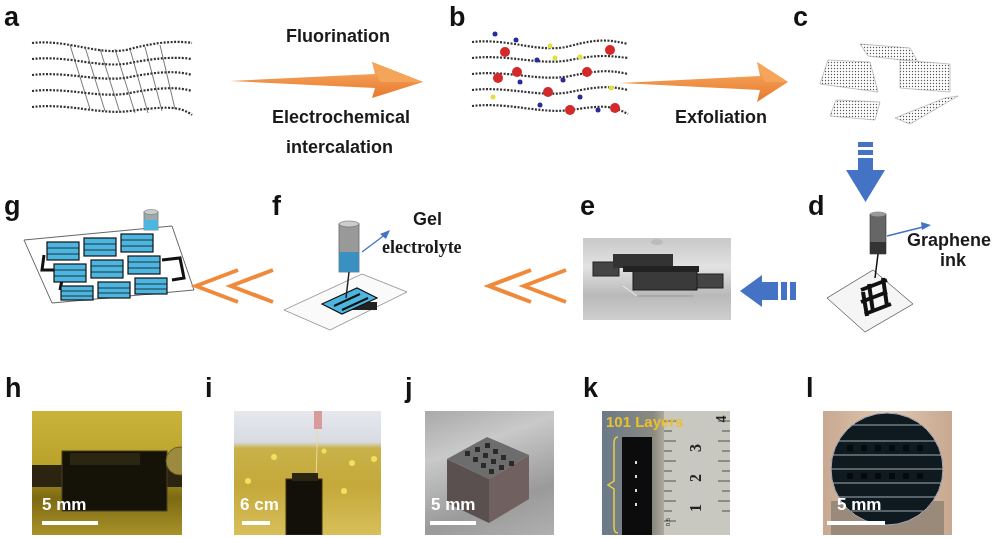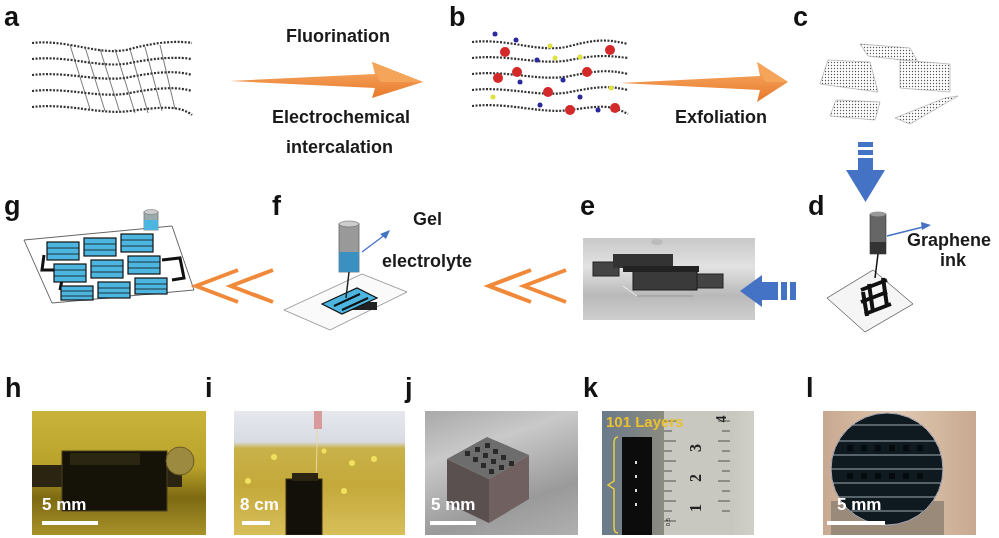--- a/index.html
+++ b/index.html
@@ -1,19 +1,19 @@
 <!DOCTYPE html>
 <html><head>
 <meta charset="utf-8">
 <style>
   html,body{margin:0;padding:0;background:#ffffff;}
   body{width:999px;height:538px;position:relative;overflow:hidden;font-family:"Liberation Sans",sans-serif;color:#111;}
   .plabel{position:absolute;font-weight:bold;font-size:27px;line-height:1;color:#111;}
   .txt{position:absolute;font-weight:bold;font-size:18px;color:#1a1a1a;white-space:nowrap;}
-  .photo{position:absolute;overflow:hidden;padding-left:24px;}
+  .photo{position:absolute;overflow:hidden;}
   .scale-text{position:absolute;color:#fff;font-weight:bold;font-size:17px;white-space:nowrap;}
   .scale-bar{position:absolute;height:4px;background:#fff;}
   svg{position:absolute;overflow:visible;}
 </style>
 </head>
 <body>
 
 <div class="plabel" style="left:4px;top:4px;">a</div>
 
 <svg style="left:30px;top:35px;" width="165" height="90" viewBox="0 0 165 90">
@@ -166,21 +166,21 @@
 
 <svg style="left:193px;top:268px;" width="82" height="36" viewBox="0 0 82 36">
   <g stroke="#f08a3a" stroke-width="4" fill="none">
     <polyline points="45,2 3,18 45,34"></polyline>
     <polyline points="80,2 38,18 80,34"></polyline>
   </g>
 </svg>
 
 <div class="plabel" style="left:272px;top:193px;">f</div>
 <div class="txt" style="left:413px;top:209px;">Gel</div>
-<div class="txt" style="left:382px;top:251px;">electrolyte</div>
+<div class="txt" style="left:382px;top:237px;font-family:Liberation Serif, serif;">electrolyte</div>
 
 <svg style="left:282px;top:222px;" width="130" height="110" viewBox="0 0 130 110">
   <polygon points="2,88 80,52 125,70 48,108" fill="#fafafa" stroke="#888" stroke-width="0.8"></polygon>
   <rect x="55" y="80" width="40" height="8" fill="#222"></rect>
   <polygon points="40,82 75,66 95,76 60,92" fill="#4db6e0" stroke="#111" stroke-width="1.2"></polygon>
   <line x1="52" y1="84" x2="78" y2="72" stroke="#111" stroke-width="2"></line>
   <line x1="60" y1="88" x2="86" y2="76" stroke="#111" stroke-width="2"></line>
   <rect x="57" y="2" width="20" height="48" fill="#999" stroke="#666" stroke-width="0.8"></rect>
   <rect x="57" y="30" width="20" height="20" fill="#3a90c0"></rect>
   <ellipse cx="67" cy="2" rx="10" ry="3" fill="#ccc" stroke="#666" stroke-width="0.6"></ellipse>
@@ -259,21 +259,21 @@
     <rect x="80" y="0" width="8" height="18" fill="#d89a9a"></rect>
     <rect x="52" y="68" width="36" height="56" fill="#121008" stroke="#3a3010"></rect>
     <rect x="58" y="62" width="26" height="8" fill="#2a2410"></rect>
     <circle cx="14" cy="70" r="3" fill="#f0e060"></circle>
       <circle cx="118" cy="52" r="3" fill="#f0e060"></circle>
     <circle cx="140" cy="48" r="3" fill="#f0e060"></circle>
       <circle cx="110" cy="80" r="3" fill="#f0e060"></circle>
     <circle cx="40" cy="46" r="3" fill="#f0e060"></circle>
       <circle cx="90" cy="40" r="2.5" fill="#f0e060"></circle>
   </svg>
-  <div class="scale-text" style="left:6px;top:84px;">8 cm</div>
+  <div class="scale-text" style="left:6px;top:84px;">6 cm</div>
   <div class="scale-bar" style="left:8px;top:110px;width:28px;"></div>
 </div>
 
 <div class="plabel" style="left:405px;top:375px;">j</div>
 <div class="photo" style="left:425px;top:411px;width:129px;height:124px;background:linear-gradient(160deg,#a9a9a9 0%,#c9c9c9 30%,#9a9a9a 70%,#b0b0b0 100%);">
   <svg width="129" height="124" viewBox="0 0 129 124" style="left:0;top:0;">
     <polygon points="22,48 62,26 104,44 64,68" fill="#6d6d6d"></polygon>
     <polygon points="22,48 64,68 64,112 22,92" fill="#5a5050"></polygon>
     <polygon points="64,68 104,44 104,88 64,112" fill="#706060"></polygon>
     <g fill="#2a2a2a">

